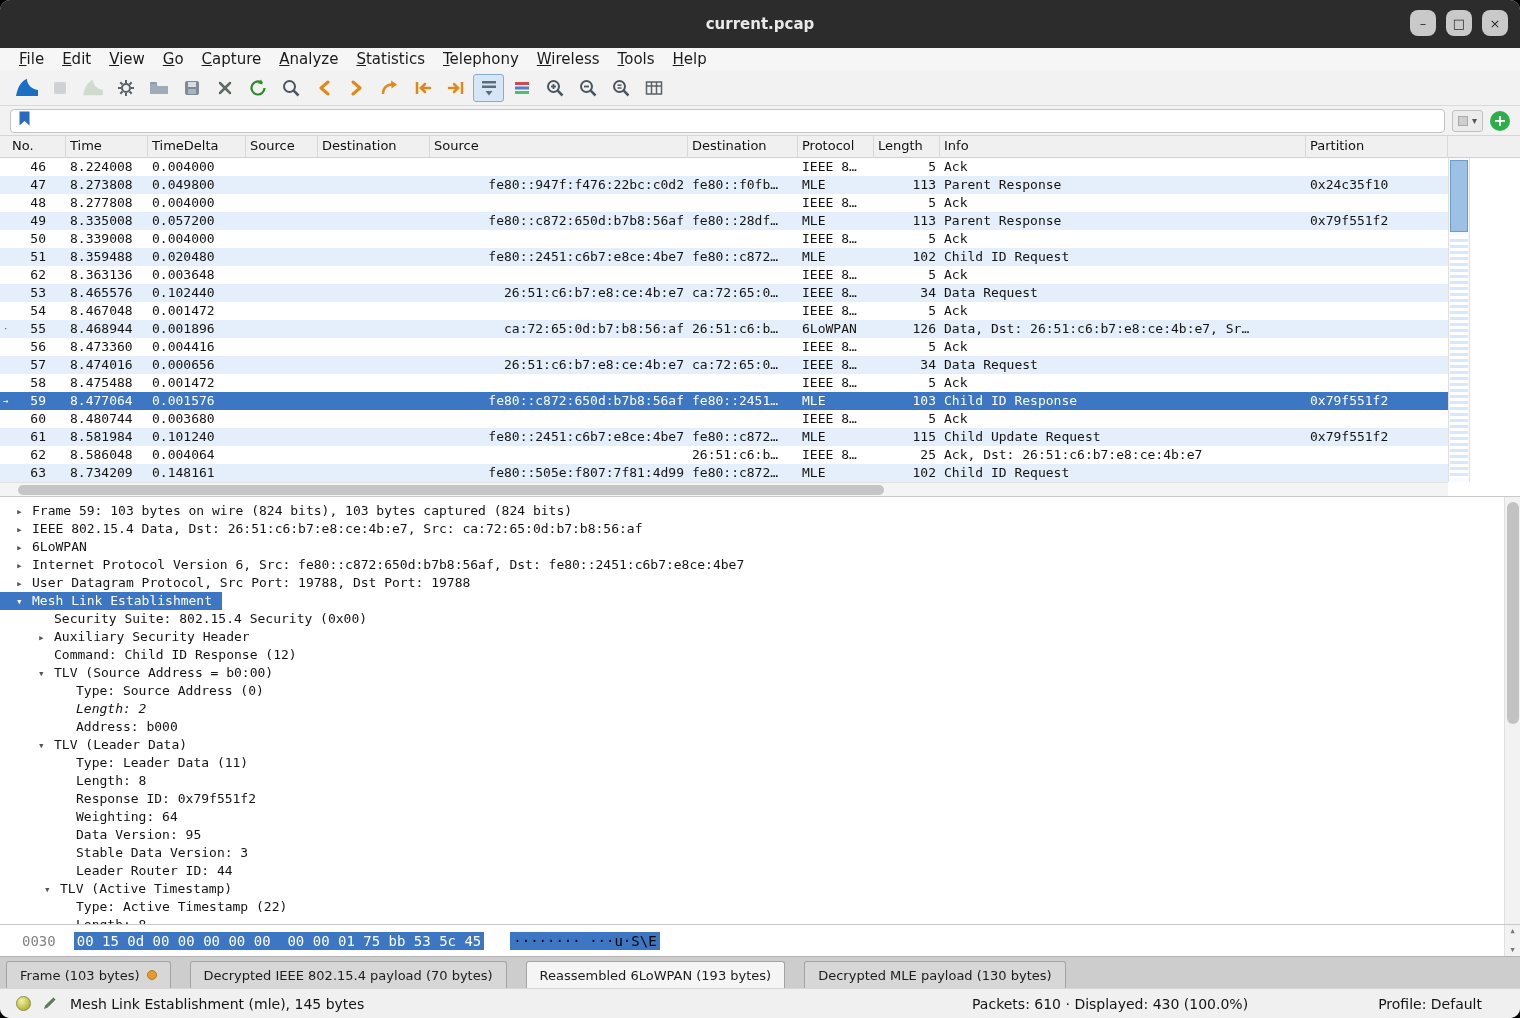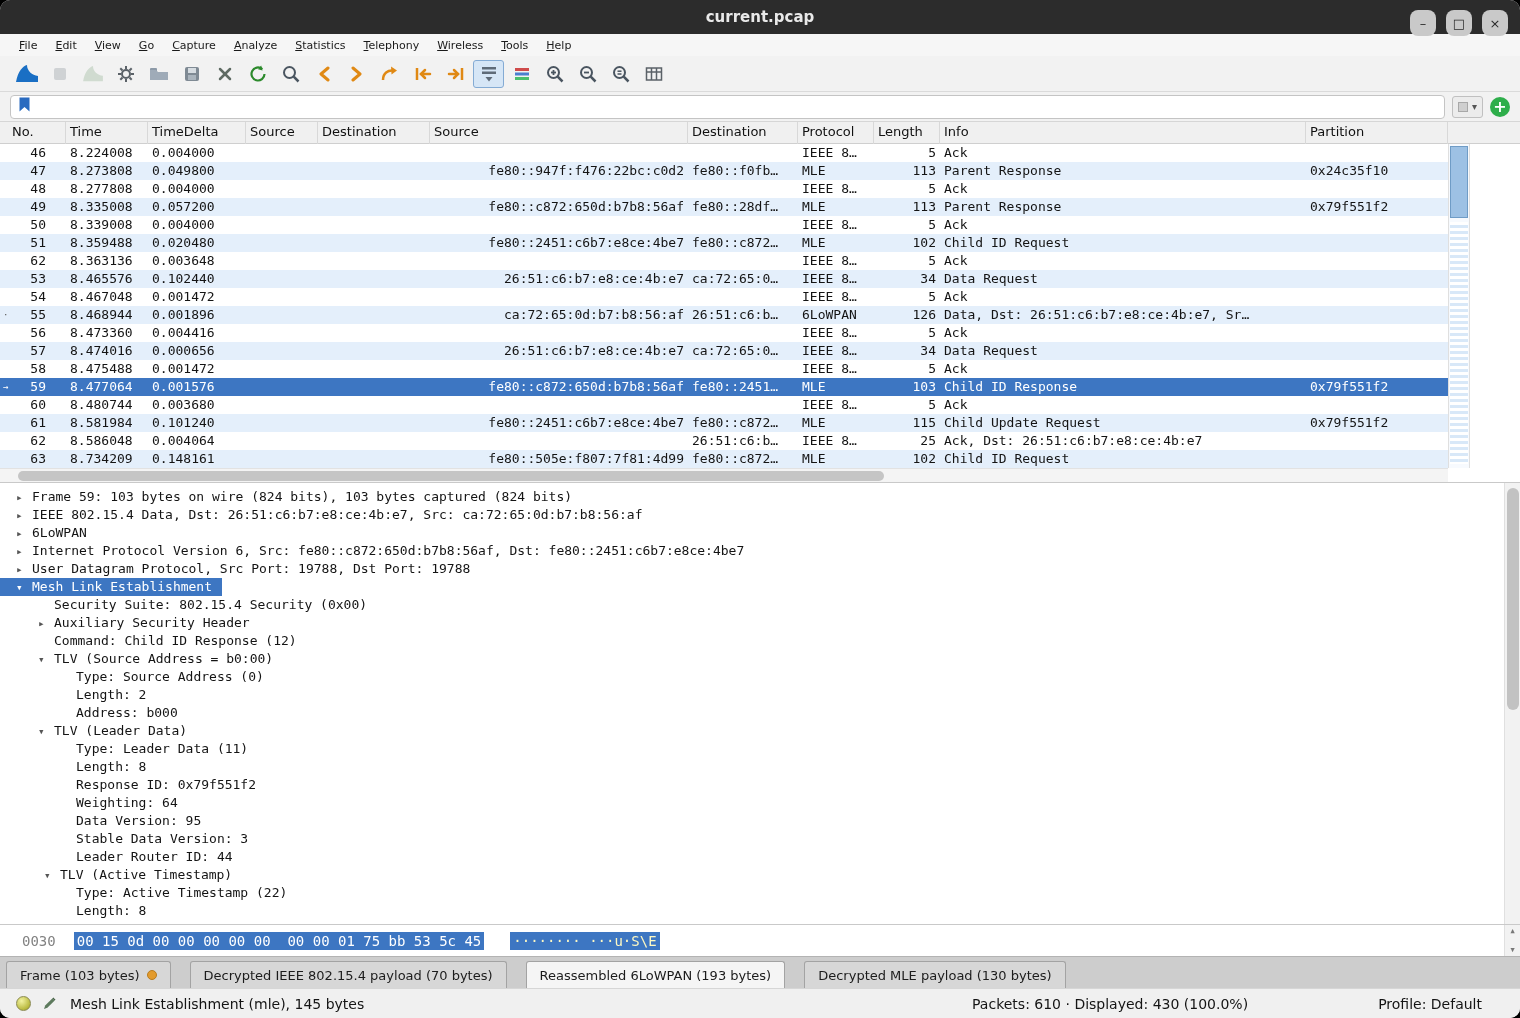--- a/index.html
+++ b/index.html
@@ -6,28 +6,28 @@
     --cols: 66px 82px 98px 72px 112px 258px 110px 76px 66px 366px 142px;
     --selection:#3d76c2;
     --row-alt:#e4effb;
   }
   *{box-sizing:border-box;margin:0;padding:0}
   html,body{width:1520px;height:1018px;overflow:hidden;background:#000}
   body{font-family:"DejaVu Sans","Liberation Sans",sans-serif;color:#141414}
   .window{width:1520px;height:1018px;border-radius:10px;overflow:hidden;display:flex;flex-direction:column;background:#f2f2f2}
 
   
-  .titlebar{height:34px;background:#2c2c2c;display:flex;align-items:center;position:relative;flex:0 0 auto}
+  .titlebar{height:48px;background:#2c2c2c;display:flex;align-items:center;position:relative;flex:0 0 auto}
   .title{flex:1;text-align:center;color:#e9e9e9;font-size:15px;font-weight:bold}
   .winbtns{position:absolute;right:12px;top:10px;display:flex;gap:10px}
   .winbtn{width:26px;height:26px;border-radius:8px;background:#c9c9c9;color:#2b2b2b;display:flex;align-items:center;justify-content:center;font-size:13px;line-height:1}
 
   
   .menubar{height:22px;background:#f6f6f6;display:flex;align-items:center;padding-left:10px;flex:0 0 auto}
-  .menu-item{padding:0 9px;font-size:11px;color:#1a1a1a;white-space:nowrap}
+  .menu-item{padding:0 9px;font-size:15px;color:#1a1a1a;white-space:nowrap}
   .menu-item u{text-decoration:underline}
 
   
   .toolbar{height:36px;background:#f2f2f2;display:flex;align-items:center;padding-left:10px;border-bottom:1px solid #dadada;flex:0 0 auto}
   .tbtn{width:31px;height:28px;display:flex;align-items:center;justify-content:center;margin:0 1px;border:1px solid transparent;border-radius:3px}
   .tbtn.pressed{background:#d6e6f6;border-color:#84abd4}
   .tbtn.disabled{opacity:.55}
   .ticon{display:flex;align-items:center;justify-content:center}
 
   
@@ -69,21 +69,21 @@
   .d-arrow{display:inline-block;width:16px;color:#555;font-size:11px}
   .d-line.sel .d-wrap{background:var(--selection);color:#fff}
   .d-line.sel .d-arrow{color:#fff}
   .dscroll{position:absolute;right:0;top:0;bottom:0;width:16px;background:#f2f2f2;border-left:1px solid #e0e0e0}
   .dthumb{position:absolute;top:5px;left:2px;width:12px;height:222px;background:#c2c2c2;border-radius:6px}
 
   
   .hexpane{flex:0 0 32px;background:#fff;border-top:1px solid #c9c9c9;position:relative;font-family:"DejaVu Sans Mono","Liberation Mono",monospace;font-size:14px;display:flex;align-items:center;padding-left:22px}
   .hex-offset{color:#828282;margin-right:18px}
   .hex-bytes{background:var(--selection);color:#fff;padding:1px 3px;white-space:pre}
-  .hex-ascii{background:var(--selection);color:#fef9c3;margin-left:26px;padding:1px 3px;white-space:pre}
+  .hex-ascii{background:var(--selection);color:#000000;margin-left:26px;padding:1px 3px;white-space:pre}
   .hexscroll{position:absolute;right:0;top:0;bottom:0;width:16px;background:#f2f2f2;border-left:1px solid #e0e0e0;display:flex;flex-direction:column;justify-content:space-between;align-items:center;font-size:7px;color:#777;padding:2px 0}
 
   
   .tabbar{flex:0 0 32px;background:#cdcdcd;display:flex;align-items:flex-end;padding:4px 6px 0;gap:19px;border-top:1px solid #b3b3b3}
   .tab{height:27px;padding:4px 13px;font-size:13px;background:#d7d7d7;border:1px solid #a3a3a3;border-bottom:none;color:#1c1c1c;display:flex;align-items:center;gap:7px;border-radius:3px 3px 0 0;white-space:nowrap}
   .tab.active{background:#f5f5f5}
   .tab-dot{width:10px;height:10px;border-radius:50%;background:#e39b2d;border:1px solid #b97c1e}
 
   
   .statusbar{flex:0 0 30px;background:#f0f0f0;display:flex;align-items:center;padding:0 16px;font-size:14px;border-top:1px solid #d6d6d6}
@@ -589,21 +589,21 @@
       <div class="d-line"><span class="d-wrap" style="padding-left: 16px;"><span class="d-arrow">▸</span><span class="d-text">IEEE 802.15.4 Data, Dst: 26:51:c6:b7:e8:ce:4b:e7, Src: ca:72:65:0d:b7:b8:56:af</span></span></div>
       <div class="d-line"><span class="d-wrap" style="padding-left: 16px;"><span class="d-arrow">▸</span><span class="d-text">6LoWPAN</span></span></div>
       <div class="d-line"><span class="d-wrap" style="padding-left: 16px;"><span class="d-arrow">▸</span><span class="d-text">Internet Protocol Version 6, Src: fe80::c872:650d:b7b8:56af, Dst: fe80::2451:c6b7:e8ce:4be7</span></span></div>
       <div class="d-line"><span class="d-wrap" style="padding-left: 16px;"><span class="d-arrow">▸</span><span class="d-text">User Datagram Protocol, Src Port: 19788, Dst Port: 19788</span></span></div>
       <div class="d-line sel"><span class="d-wrap" style="padding-left: 16px;"><span class="d-arrow">▾</span><span class="d-text">Mesh Link Establishment</span></span></div>
       <div class="d-line"><span class="d-wrap" style="padding-left: 38px;"><span class="d-arrow"></span><span class="d-text">Security Suite: 802.15.4 Security (0x00)</span></span></div>
       <div class="d-line"><span class="d-wrap" style="padding-left: 38px;"><span class="d-arrow">▸</span><span class="d-text">Auxiliary Security Header</span></span></div>
       <div class="d-line"><span class="d-wrap" style="padding-left: 38px;"><span class="d-arrow"></span><span class="d-text">Command: Child ID Response (12)</span></span></div>
       <div class="d-line"><span class="d-wrap" style="padding-left: 38px;"><span class="d-arrow">▾</span><span class="d-text">TLV (Source Address = b0:00)</span></span></div>
       <div class="d-line"><span class="d-wrap" style="padding-left: 60px;"><span class="d-arrow"></span><span class="d-text">Type: Source Address (0)</span></span></div>
-      <div class="d-line"><span class="d-wrap" style="padding-left: 60px;"><span class="d-arrow"></span><span class="d-text">Length: 2</span></span></div>
+      <div class="d-line"><span class="d-wrap" style="padding-left: 60px; font-style: italic;"><span class="d-arrow"></span><span class="d-text">Length: 2</span></span></div>
       <div class="d-line"><span class="d-wrap" style="padding-left: 60px;"><span class="d-arrow"></span><span class="d-text">Address: b000</span></span></div>
       <div class="d-line"><span class="d-wrap" style="padding-left: 38px;"><span class="d-arrow">▾</span><span class="d-text">TLV (Leader Data)</span></span></div>
       <div class="d-line"><span class="d-wrap" style="padding-left: 60px;"><span class="d-arrow"></span><span class="d-text">Type: Leader Data (11)</span></span></div>
       <div class="d-line"><span class="d-wrap" style="padding-left: 60px;"><span class="d-arrow"></span><span class="d-text">Length: 8</span></span></div>
       <div class="d-line"><span class="d-wrap" style="padding-left: 60px;"><span class="d-arrow"></span><span class="d-text">Response ID: 0x79f551f2</span></span></div>
       <div class="d-line"><span class="d-wrap" style="padding-left: 60px;"><span class="d-arrow"></span><span class="d-text">Weighting: 64</span></span></div>
       <div class="d-line"><span class="d-wrap" style="padding-left: 60px;"><span class="d-arrow"></span><span class="d-text">Data Version: 95</span></span></div>
       <div class="d-line"><span class="d-wrap" style="padding-left: 60px;"><span class="d-arrow"></span><span class="d-text">Stable Data Version: 3</span></span></div>
       <div class="d-line"><span class="d-wrap" style="padding-left: 60px;"><span class="d-arrow"></span><span class="d-text">Leader Router ID: 44</span></span></div>
       <div class="d-line"><span class="d-wrap" style="padding-left: 44px;"><span class="d-arrow">▾</span><span class="d-text">TLV (Active Timestamp)</span></span></div>

